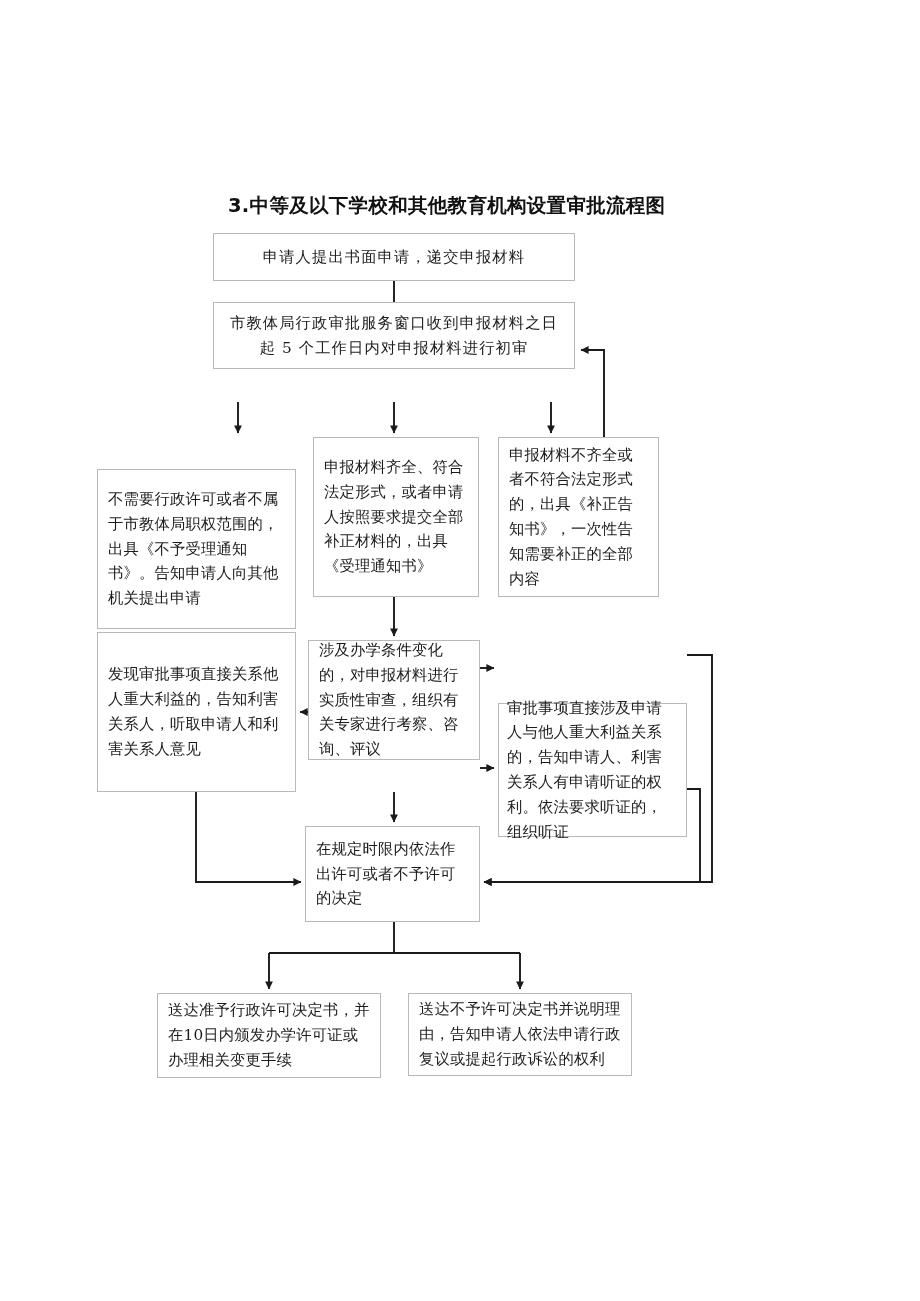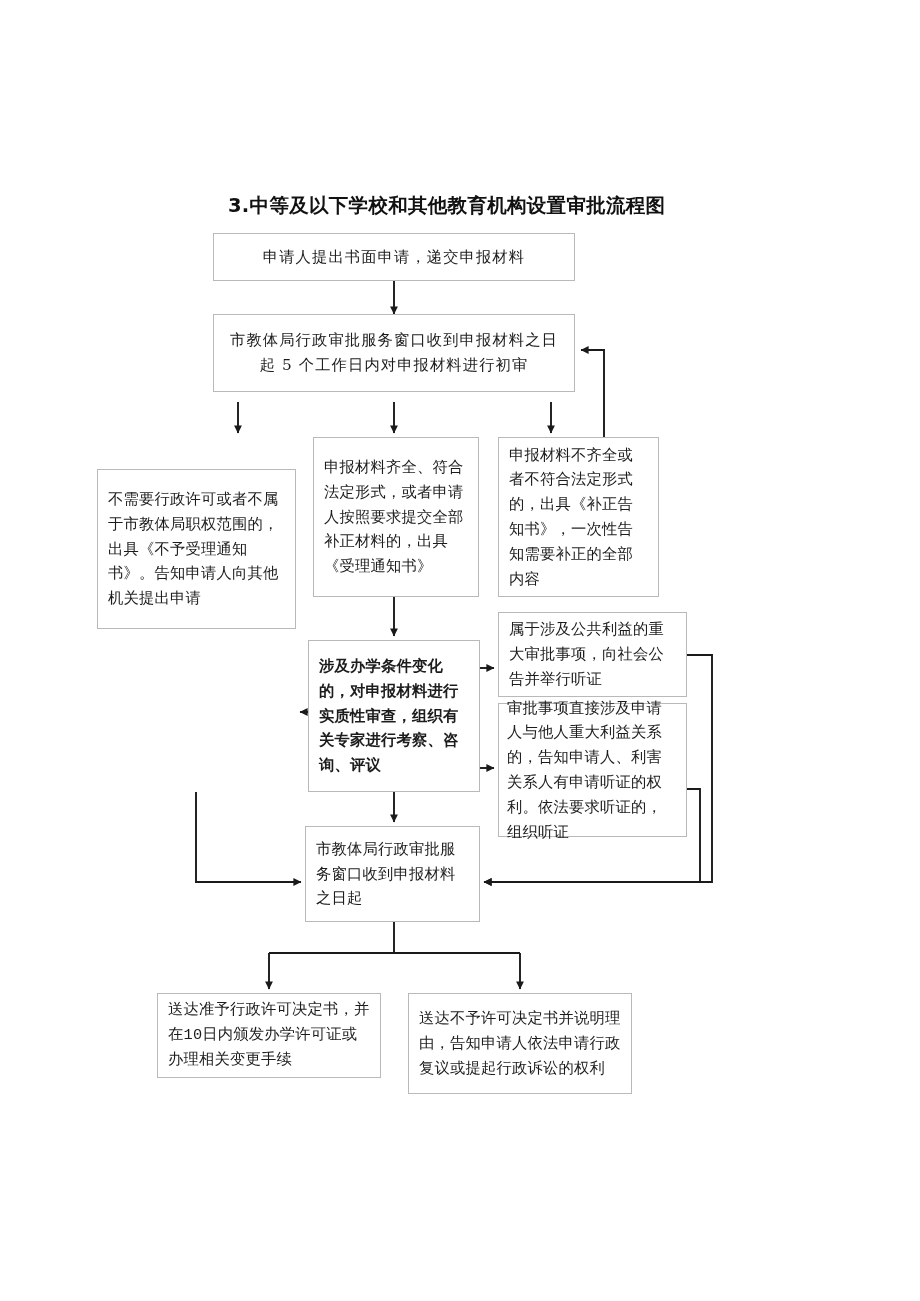--- a/index.html
+++ b/index.html
@@ -55,31 +55,31 @@
     letter-spacing: 0.2px;
     color: #1c1c1c;
   }
   .node.justify .txt {
     text-align: left;
     text-align-last: left;
   }
 
   
   #n-apply     { left: 213px; top: 233px; width: 362px; height: 48px; }
-  #n-window    { left: 213px; top: 314px; width: 362px; height: 78px; }
+  #n-window    { left: 213px; top: 302px; width: 362px; height: 67px; }
   #n-reject    { left: 97px;  top: 437px; width: 199px; height: 160px; margin-top: 32px; }
   #n-accept    { left: 313px; top: 437px; width: 166px; height: 160px; }
   #n-correct   { left: 498px; top: 437px; width: 161px; height: 160px; justify-content: flex-end; }
   #n-interest  { left: 97px;  top: 632px; width: 199px; height: 160px; }
-  #n-substant  { left: 308px; top: 640px; width: 172px; height: 152px; font-weight: bold; }
+  #n-substant  { left: 308px; top: 640px; width: 172px; height: 120px; }
   #n-public    { left: 498px; top: 612px; width: 189px; height: 85px; }
   #n-hearing   { left: 498px; top: 703px; width: 189px; height: 134px; padding-left: 8px; }
   #n-decide    { left: 305px; top: 826px; width: 175px; height: 96px; }
-  #n-approve   { left: 157px; top: 993px; width: 224px; height: 85px; font-family: Liberation Mono, monospace; }
-  #n-deny      { left: 408px; top: 993px; width: 224px; height: 101px; }
+  #n-approve   { left: 157px; top: 993px; width: 224px; height: 85px; }
+  #n-deny      { left: 408px; top: 993px; width: 224px; height: 83px; }
 
   #n-apply  .txt,
   #n-window .txt { letter-spacing: 1.1px; }
 </style>
 </head>
 <body>
 
 <div id="canvas">
 
   <div class="title">3.中等及以下学校和其他教育机构设置审批流程图</div>
@@ -137,35 +137,35 @@
   </div>
 
   <div class="node justify" id="n-accept">
     <div class="txt">申报材料齐全、符合法定形式，或者申请人按照要求提交全部补正材料的，出具《受理通知书》</div>
   </div>
 
   <div class="node justify" id="n-correct">
     <div class="txt">申报材料不齐全或者不符合法定形式的，出具《补正告知书》，一次性告知需要补正的全部内容</div>
   </div>
 
+  <div class="node justify" id="n-interest">
+    <div class="txt">发现审批事项直接关系他人重大利益的，告知利害关系人，听取申请人和利害关系人意见</div>
+  </div>
 
   <div class="node justify" id="n-substant">
     <div class="txt">涉及办学条件变化的，对申报材料进行实质性审查，组织有关专家进行考察、咨询、评议</div>
   </div>
 
-  <div class="node justify" id="n-public">
-    <div class="txt">属于涉及公共利益的重大审批事项，向社会公告并举行听证</div>
-  </div>
 
   <div class="node justify" id="n-hearing">
     <div class="txt">审批事项直接涉及申请人与他人重大利益关系的，告知申请人、利害关系人有申请听证的权利。依法要求听证的，组织听证</div>
   </div>
 
   <div class="node justify" id="n-decide">
-    <div class="txt">市教体局行政审批服务窗口收到申报材料之日起</div>
+    <div class="txt">在规定时限内依法作出许可或者不予许可的决定</div>
   </div>
 
   <div class="node justify" id="n-approve">
     <div class="txt">送达准予行政许可决定书，并在10日内颁发办学许可证或办理相关变更手续</div>
   </div>
 
   <div class="node justify" id="n-deny">
     <div class="txt">送达不予许可决定书并说明理由，告知申请人依法申请行政复议或提起行政诉讼的权利</div>
   </div>
 

